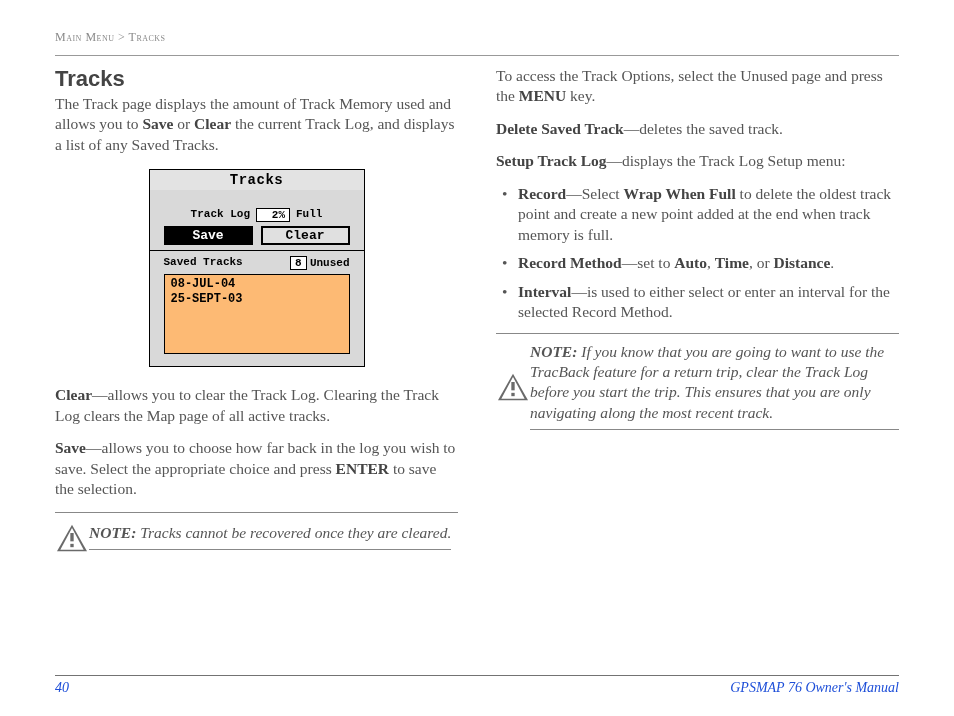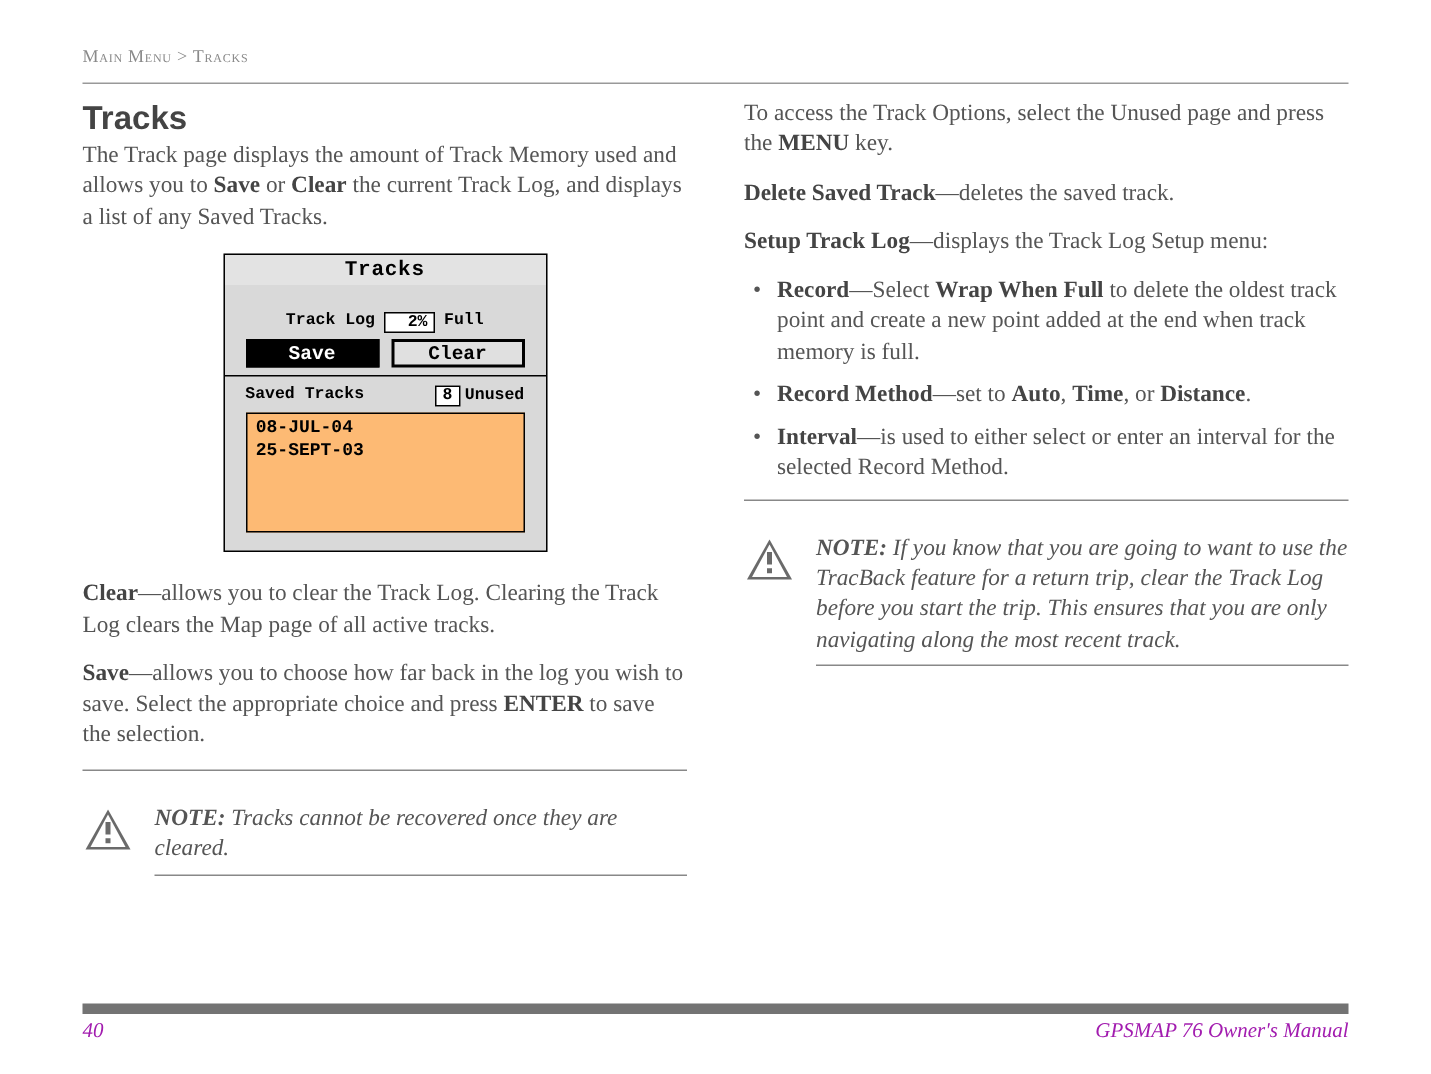--- a/index.html
+++ b/index.html
@@ -128,24 +128,24 @@
     line-height: 1.25;
   }
   .device .sectrow {
     display: flex;
     justify-content: space-between;
     align-items: center;
     padding: 4px 14px 2px 14px;
   }
   .note-row {
     display: flex;
-    align-items: flex-start;
-    gap: 14px;
+    align-items: center;
+    gap: 0;
     border-top: 1px solid #888;
-    padding-top: 22px;
+    padding-top: 8px;
     margin-top: 4px;
   }
   .note-row .note-icon {
     flex-shrink: 0;
     margin-top: 2px;
   }
   .note-row p {
     border-bottom: 1px solid #888;
     padding-bottom: 6px;
     margin-bottom: 0;
@@ -171,23 +171,23 @@
     color: #555;
   }
   .footer {
     position: absolute;
     bottom: 20px;
     left: 55px;
     right: 55px;
     display: flex;
     justify-content: space-between;
     font-style: italic;
-    color: #a21caf;
+    color: #1d4ed8;
     font-size: 14px;
-    border-top: 7px solid #737373;
+    border-top: 1px solid #737373;
     padding-top: 4px;
   }
   .tri-icon { width: 34px; height: 30px; }
 </style>
 </head>
 <body>
 
 <div class="breadcrumb">
   <span>Main Menu</span>
   <span class="sep"> &gt; </span>

